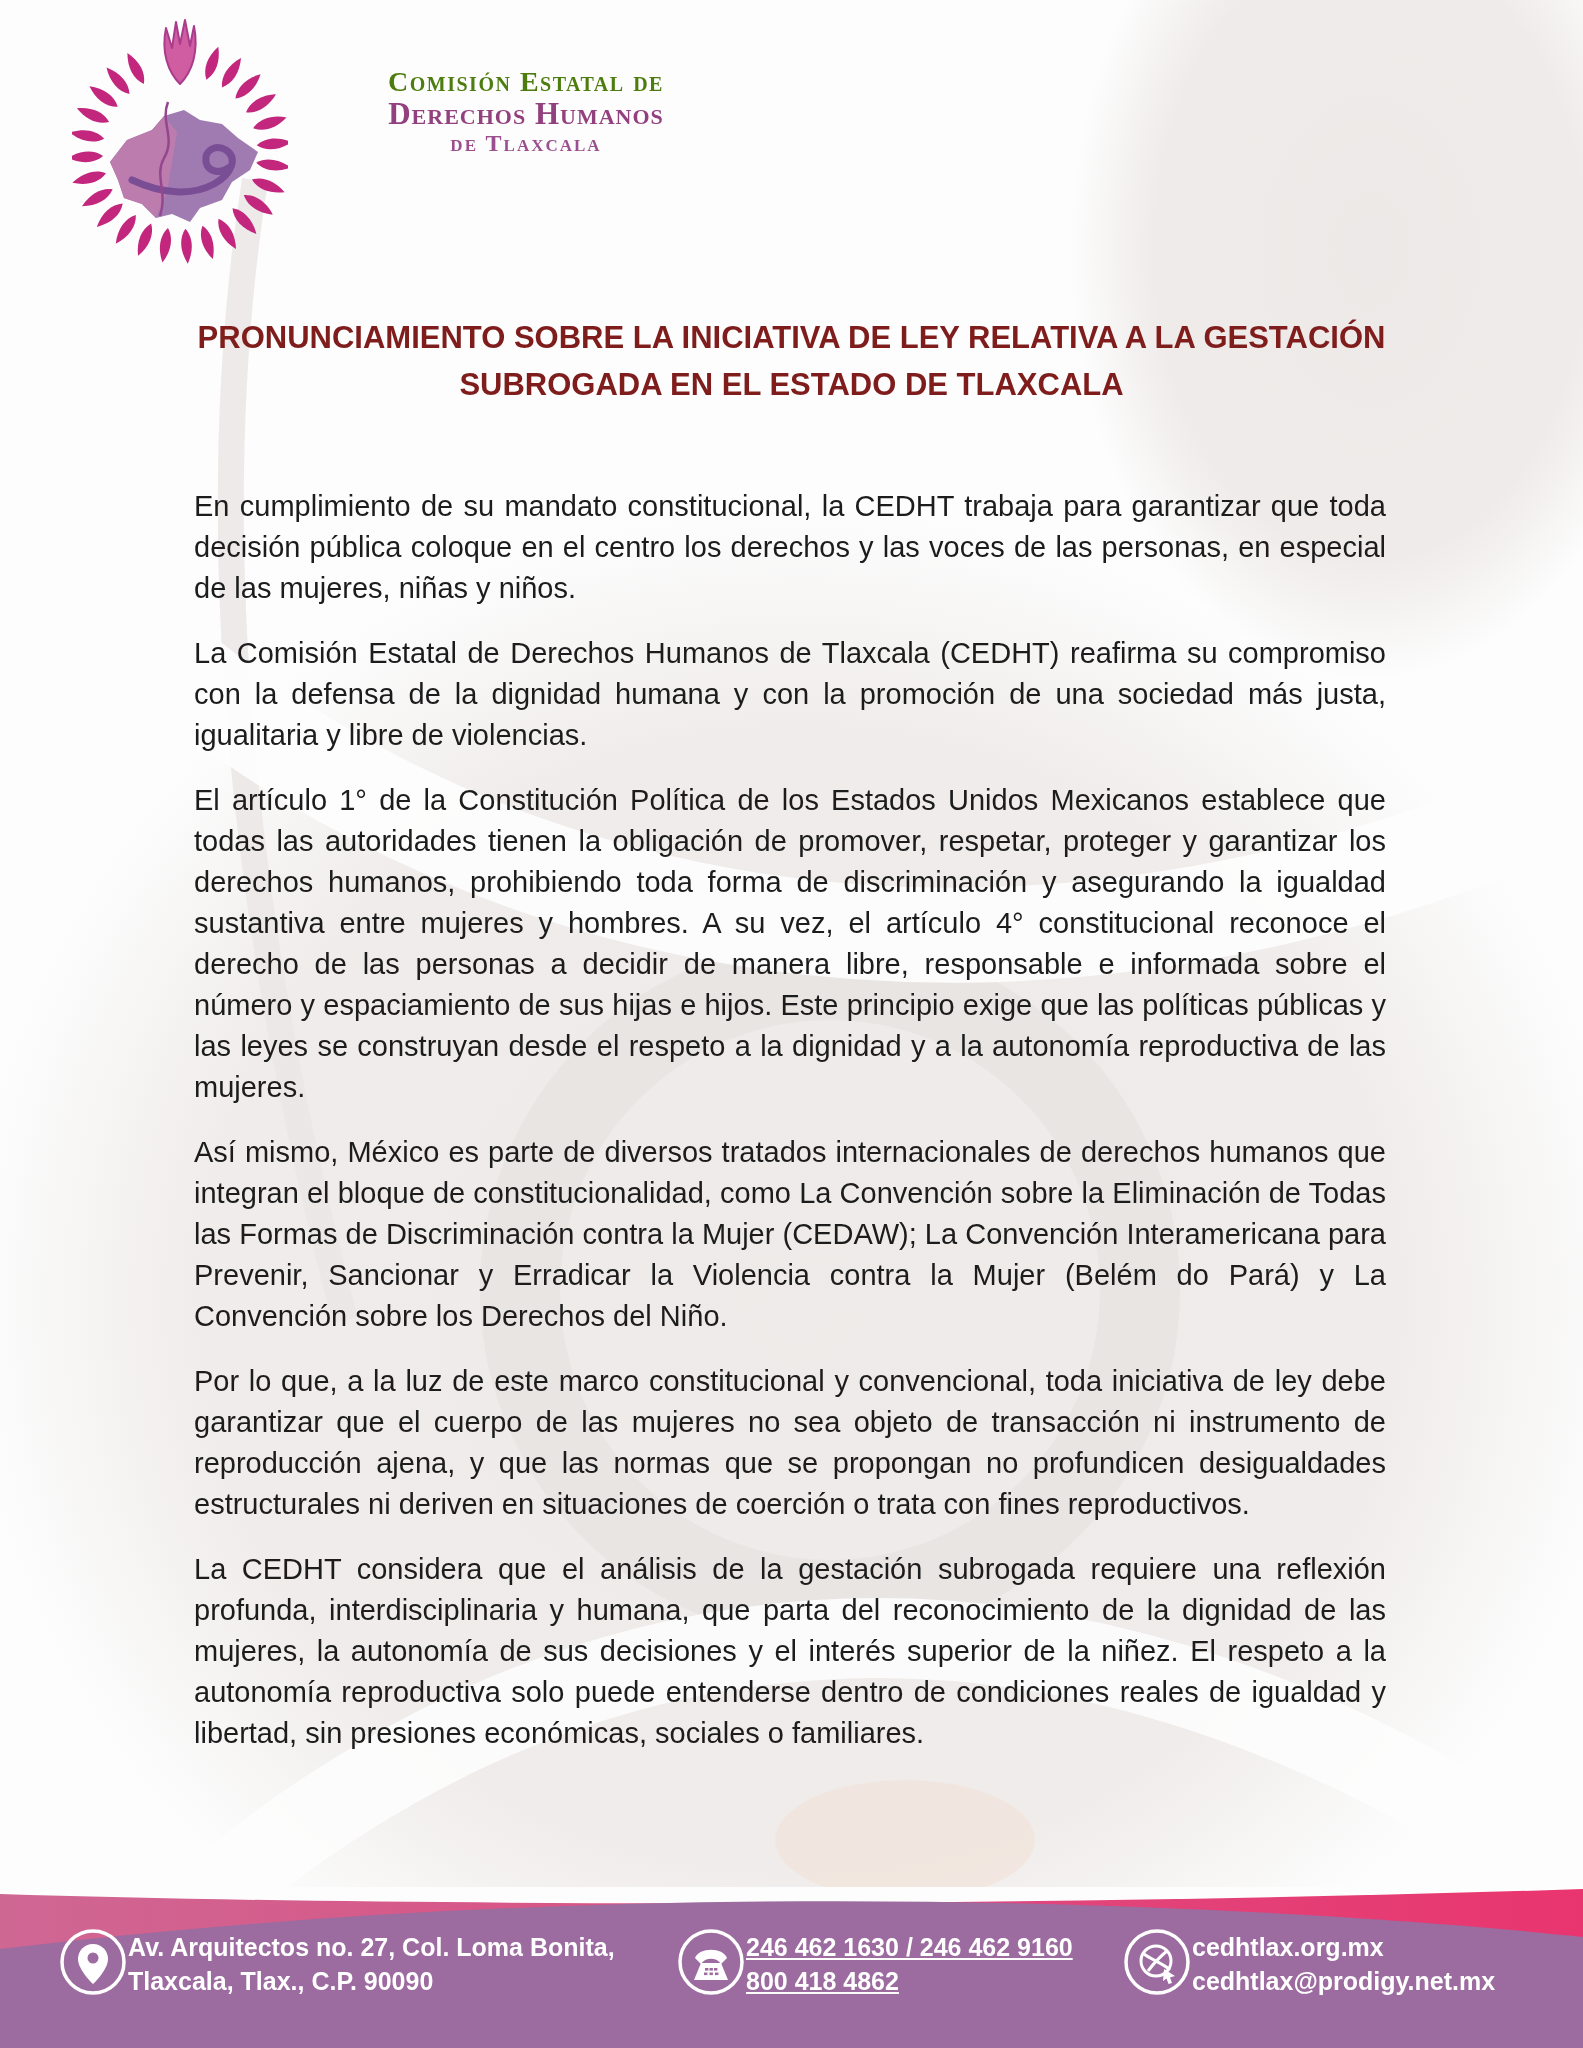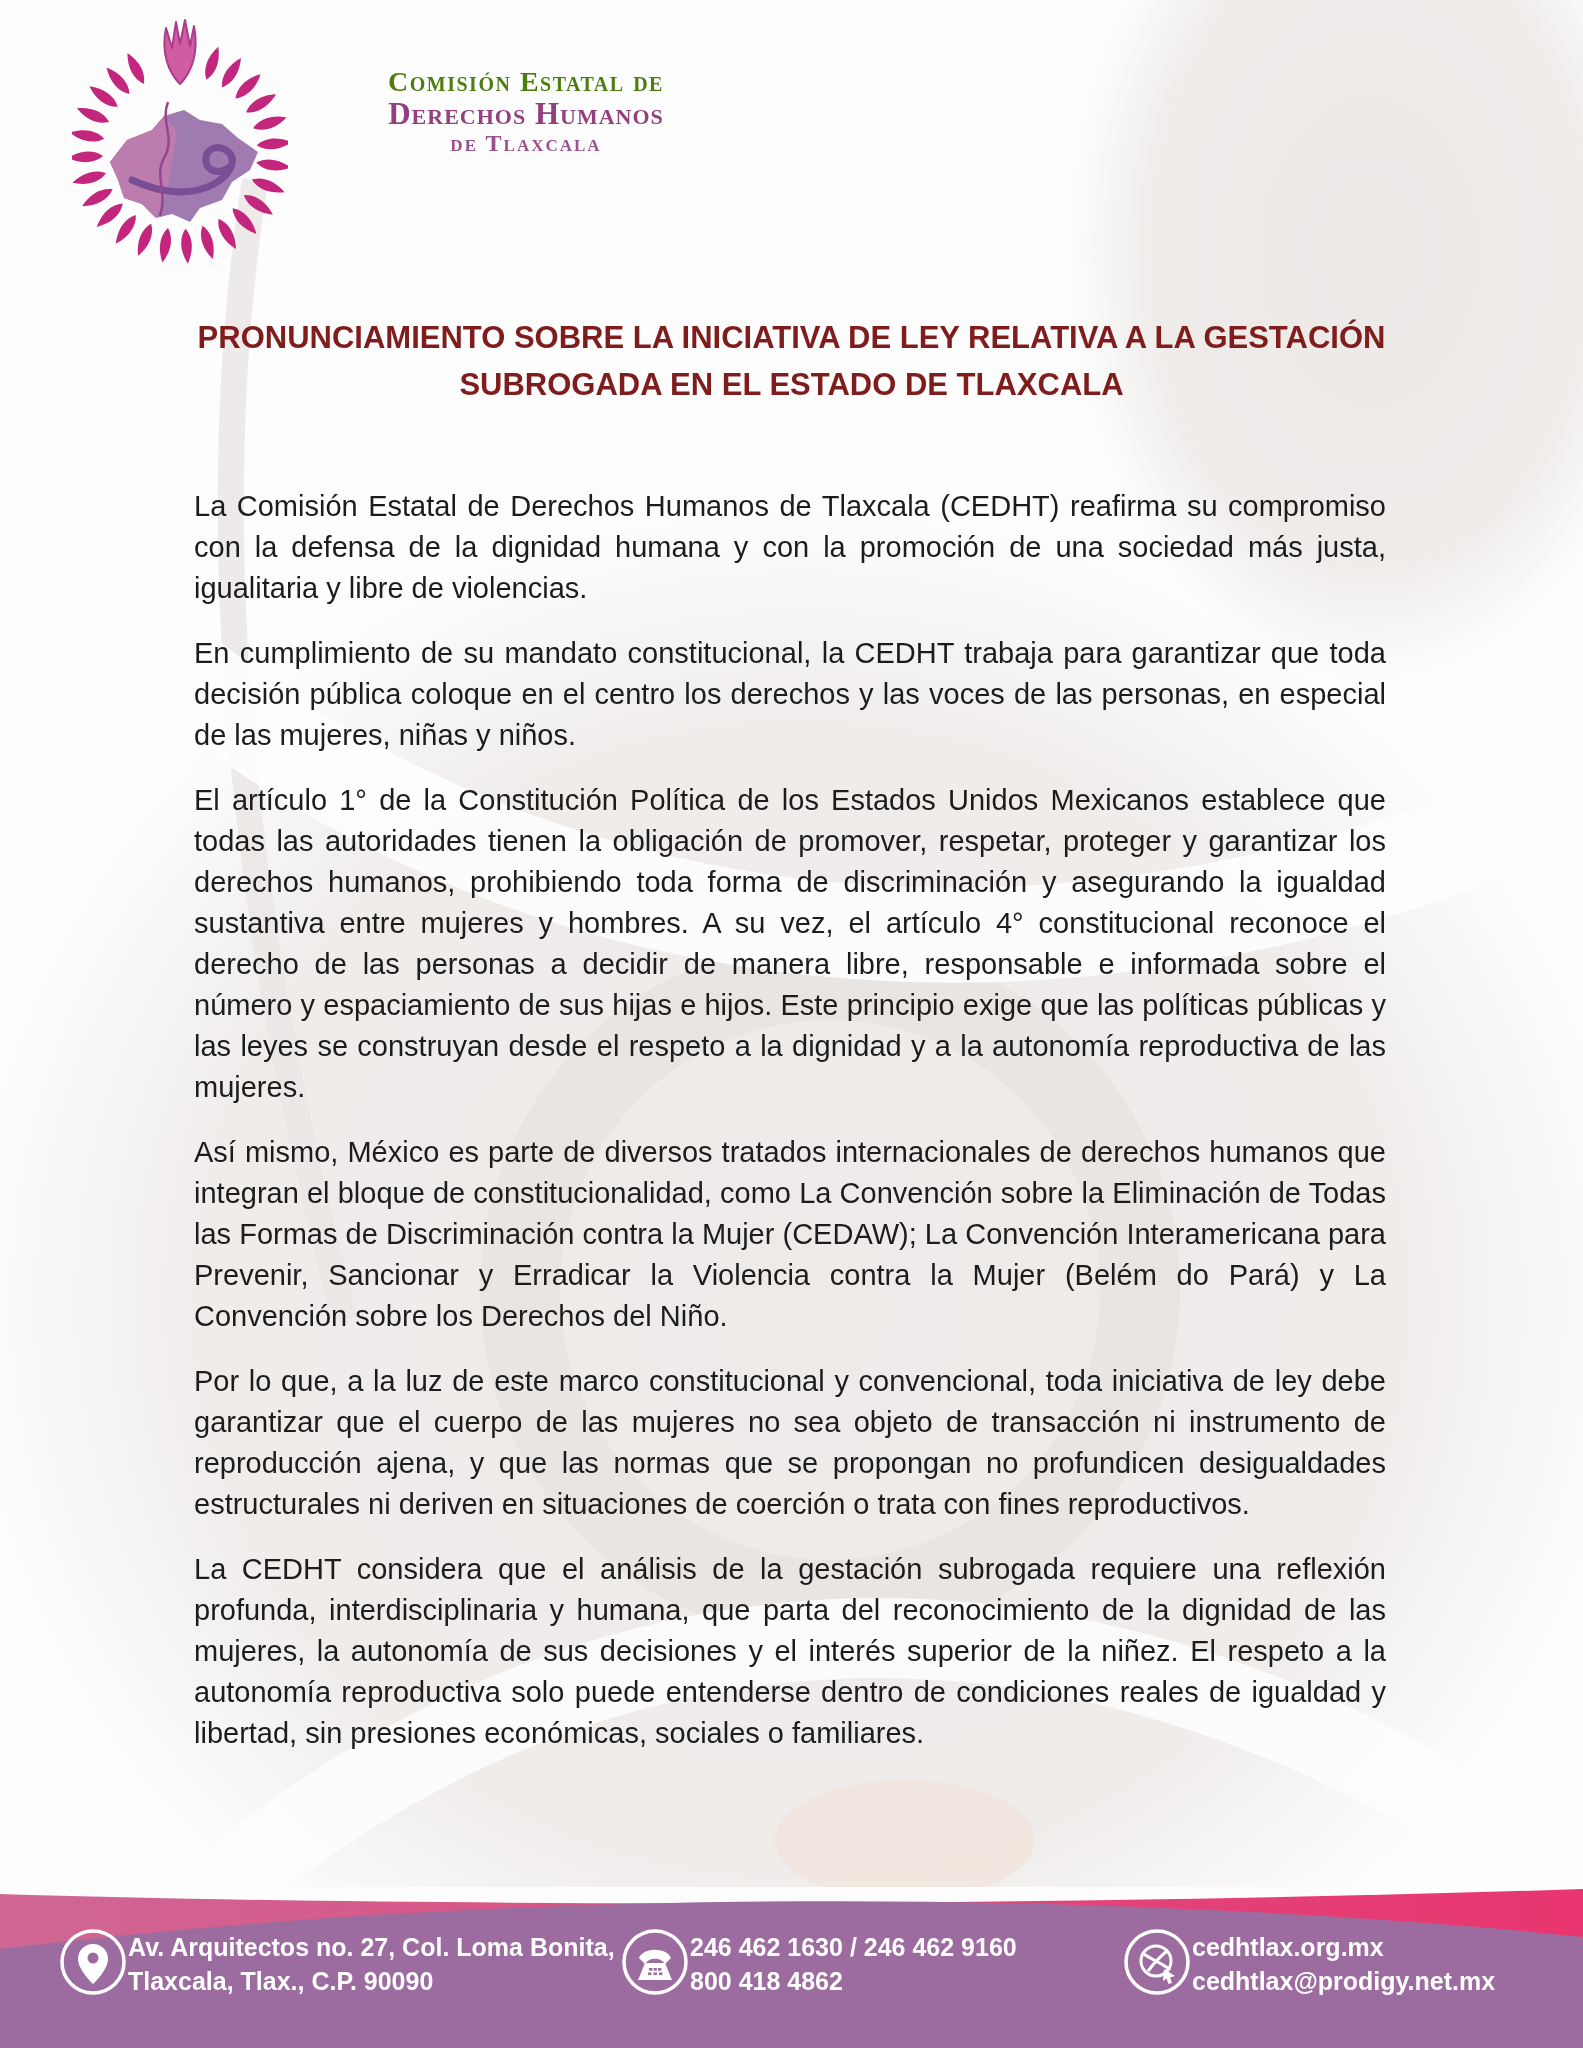--- a/index.html
+++ b/index.html
@@ -97,22 +97,22 @@
     <div class="org">
       <div class="org-l1">Comisión Estatal de</div>
       <div class="org-l2">Derechos Humanos</div>
       <div class="org-l3">de Tlaxcala</div>
     </div>
   </div>
 
   <h1 class="doc-title">PRONUNCIAMIENTO SOBRE LA INICIATIVA DE LEY RELATIVA A LA GESTACIÓN SUBROGADA EN EL ESTADO DE TLAXCALA</h1>
 
   <div class="body-text">
+    <p>En cumplimiento de su mandato constitucional, la CEDHT trabaja para garantizar que toda decisión pública coloque en el centro los derechos y las voces de las personas, en especial de las mujeres, niñas y niños.</p>
     <p>La Comisión Estatal de Derechos Humanos de Tlaxcala (CEDHT) reafirma su compromiso con la defensa de la dignidad humana y con la promoción de una sociedad más justa, igualitaria y libre de violencias.</p>
-    <p>En cumplimiento de su mandato constitucional, la CEDHT trabaja para garantizar que toda decisión pública coloque en el centro los derechos y las voces de las personas, en especial de las mujeres, niñas y niños.</p>
     <p>El artículo 1° de la Constitución Política de los Estados Unidos Mexicanos establece que todas las autoridades tienen la obligación de promover, respetar, proteger y garantizar los derechos humanos, prohibiendo toda forma de discriminación y asegurando la igualdad sustantiva entre mujeres y hombres. A su vez, el artículo 4° constitucional reconoce el derecho de las personas a decidir de manera libre, responsable e informada sobre el número y espaciamiento de sus hijas e hijos. Este principio exige que las políticas públicas y las leyes se construyan desde el respeto a la dignidad y a la autonomía reproductiva de las mujeres.</p>
     <p>Así mismo, México es parte de diversos tratados internacionales de derechos humanos que integran el bloque de constitucionalidad, como La Convención sobre la Eliminación de Todas las Formas de Discriminación contra la Mujer (CEDAW); La Convención Interamericana para Prevenir, Sancionar y Erradicar la Violencia contra la Mujer (Belém do Pará) y La Convención sobre los Derechos del Niño.</p>
     <p>Por lo que, a la luz de este marco constitucional y convencional, toda iniciativa de ley debe garantizar que el cuerpo de las mujeres no sea objeto de transacción ni instrumento de reproducción ajena, y que las normas que se propongan no profundicen desigualdades estructurales ni deriven en situaciones de coerción o trata con fines reproductivos.</p>
     <p>La CEDHT considera que el análisis de la gestación subrogada requiere una reflexión profunda, interdisciplinaria y humana, que parta del reconocimiento de la dignidad de las mujeres, la autonomía de sus decisiones y el interés superior de la niñez. El respeto a la autonomía reproductiva solo puede entenderse dentro de condiciones reales de igualdad y libertad, sin presiones económicas, sociales o familiares.</p>
   </div>
 
   <div class="footer">
     <svg class="footer-bg" width="1583" height="161" viewBox="0 0 1583 161" preserveAspectRatio="none">
       <defs>
         <linearGradient id="pinkgrad" x1="0" y1="0" x2="1" y2="0">
@@ -130,21 +130,21 @@
         <circle cx="35" cy="35" r="31" stroke="#ffffff" stroke-width="3.5" fill="none"></circle>
         <path d="M35,17 C44,17 50,24 50,32 C50,43 35,57 35,57 C35,57 20,43 20,32 C20,24 26,17 35,17 Z" fill="#ffffff"></path>
         <circle cx="35" cy="31" r="5.5" fill="#9c6ba0"></circle>
       </svg>
       <div class="footer-text">
         <div>Av. Arquitectos no. 27, Col. Loma Bonita,</div>
         <div>Tlaxcala, Tlax., C.P. 90090</div>
       </div>
     </div>
 
-    <div class="footer-item" style="left:620px;">
+    <div class="footer-item" style="left:676px;text-decoration:underline;">
       <svg width="70" height="70" viewBox="0 0 70 70">
         <circle cx="35" cy="35" r="31" stroke="#ffffff" stroke-width="3.5" fill="none"></circle>
         <path d="M19,31 C23,20 47,20 51,31 L45,37 C41,30 29,30 25,37 Z" fill="#ffffff"></path>
         <path d="M25,36 L45,36 L52,53 L18,53 Z" fill="#ffffff"></path>
         <g fill="#9c6ba0">
           <rect x="29" y="41" width="3.4" height="2.6"></rect>
             <rect x="33.5" y="41" width="3.4" height="2.6"></rect>
             <rect x="38" y="41" width="3.4" height="2.6"></rect>
           <rect x="28" y="45.5" width="3.4" height="2.6"></rect>
             <rect x="33.5" y="45.5" width="3.4" height="2.6"></rect>

